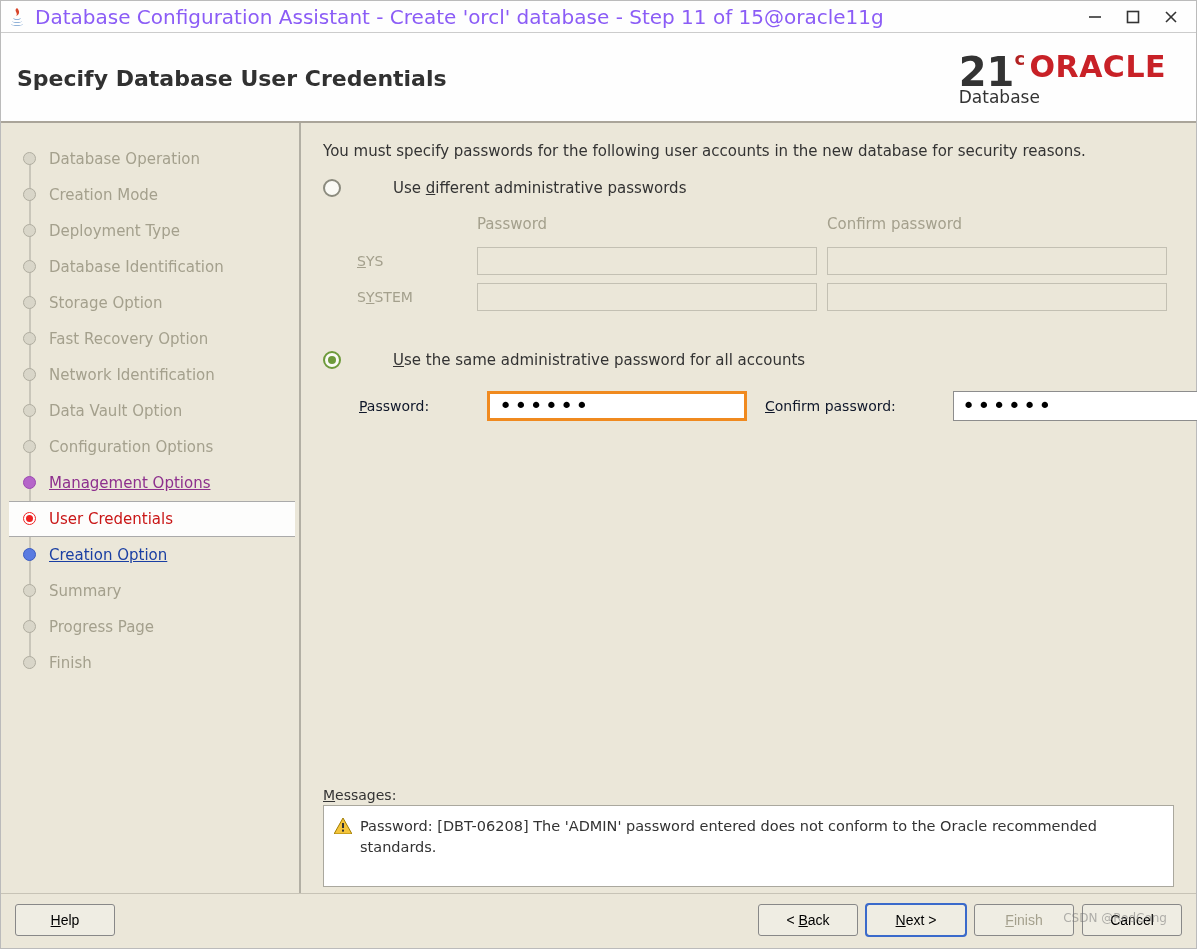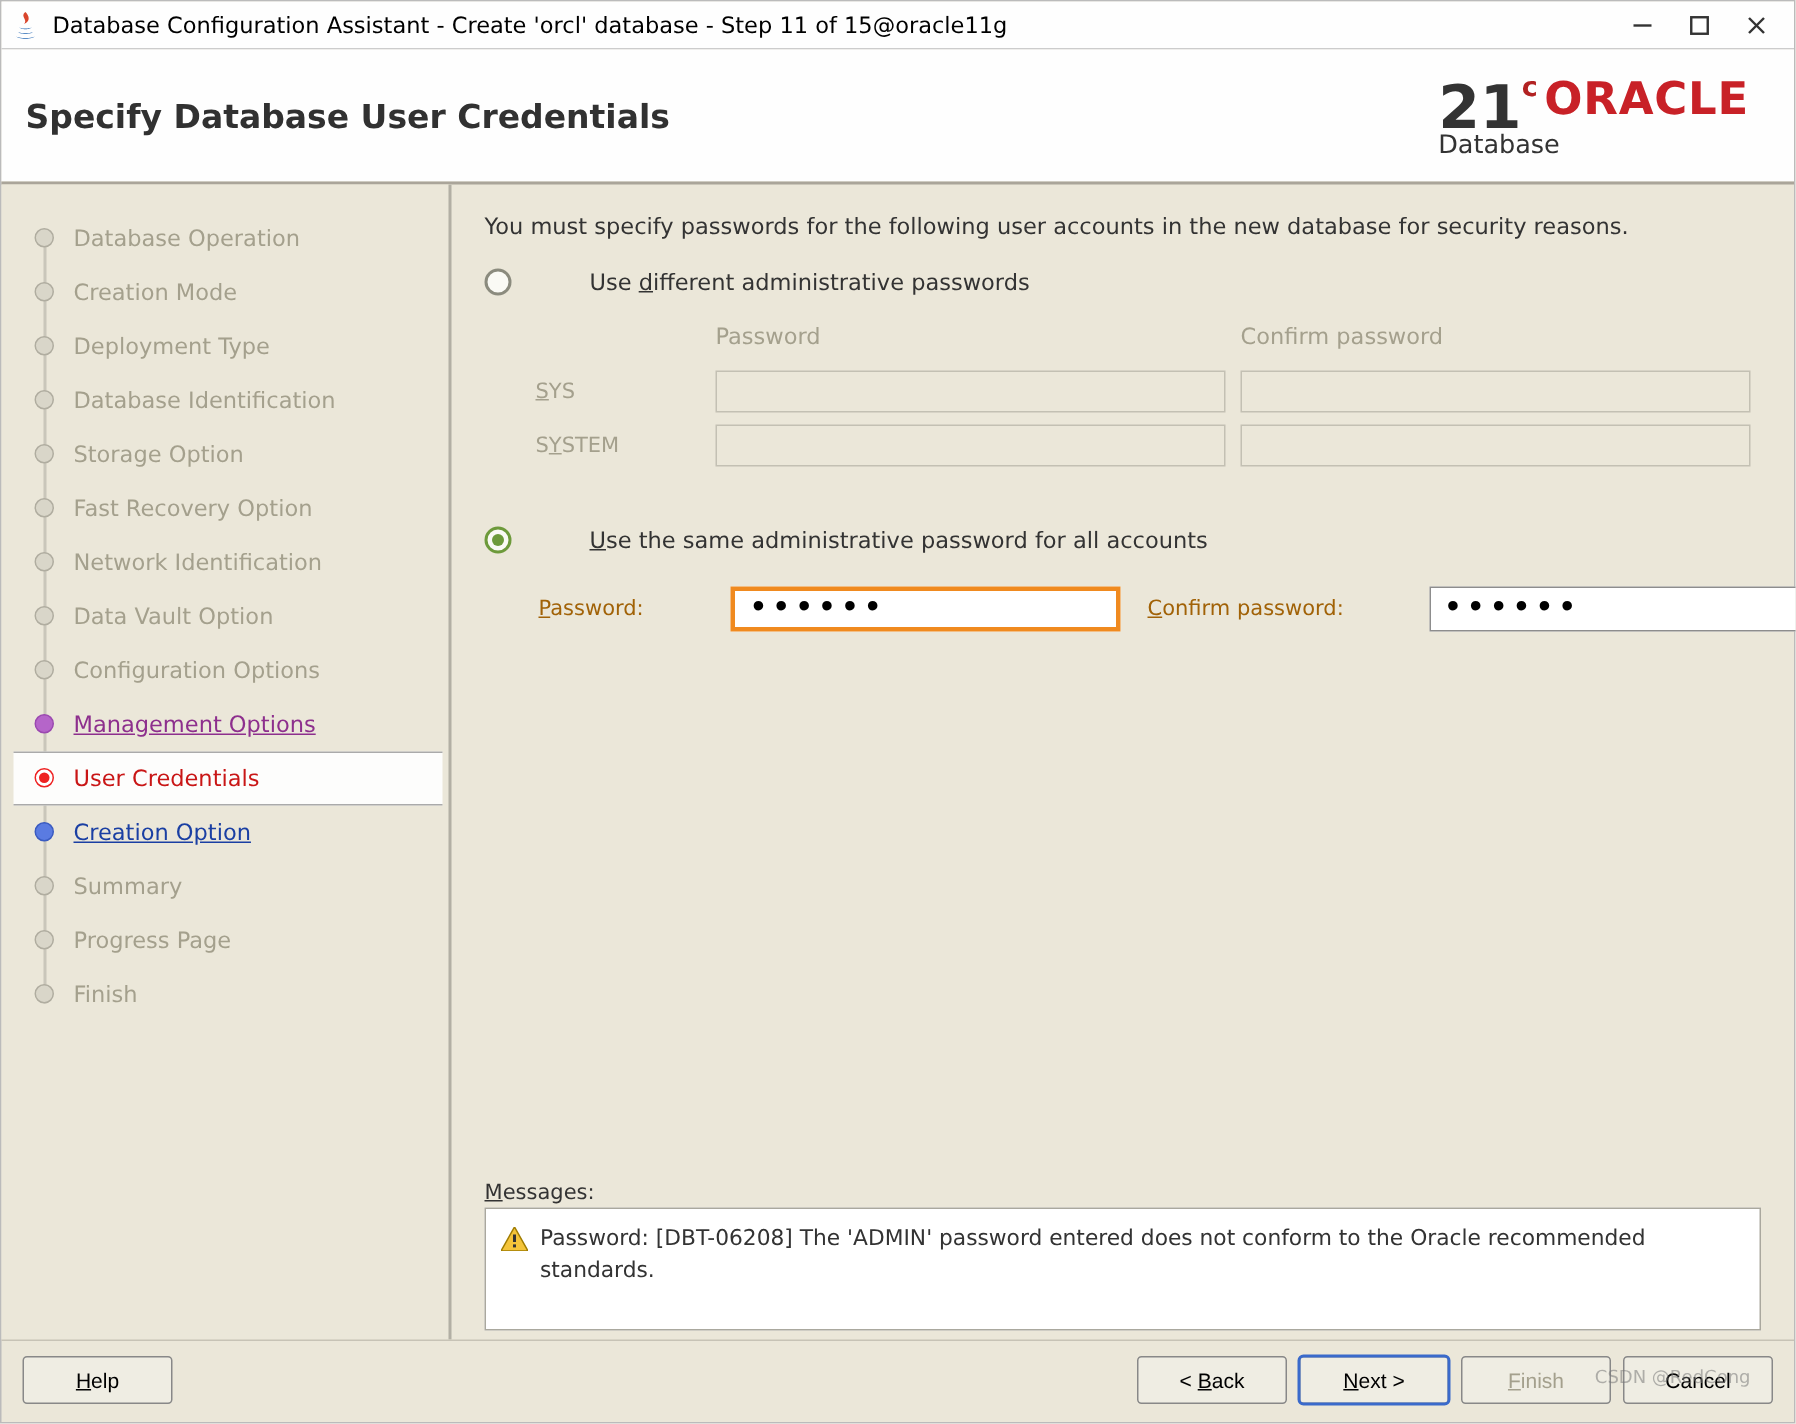--- a/index.html
+++ b/index.html
@@ -1,19 +1,19 @@
 <!DOCTYPE html>
 <html><head>
 <meta charset="utf-8">
 <style>
   * { box-sizing: border-box; }
   html, body { margin:0; padding:0; height:100%; font-family: "Segoe UI", "DejaVu Sans", Arial, sans-serif; font-size:14px; color:#222; background:#f0f0f0; }
   .window { width:1197px; height:949px; display:flex; flex-direction:column; background:#ebe7d9; border:1px solid #bbb; }
   
-  .titlebar { height:32px; background:#fefefe; border-bottom:1px solid #ccc; display:flex; align-items:center; padding:0 6px; font-size:15px; color:#000000; }
+  .titlebar { height:32px; background:#fefefe; border-bottom:1px solid #ccc; display:flex; align-items:center; padding:0 6px; font-size:20px; color:#8b5cf6; }
   .titlebar .app-icon { width:20px; height:20px; margin-right:8px; display:inline-flex; align-items:center; justify-content:center; }
   .titlebar .title-text { flex:1; }
   .title-controls { display:flex; gap:24px; align-items:center; margin-right:12px; }
   .title-controls svg { display:block; }
   
   .header { background:#fefefe; padding:18px 30px 14px 16px; display:flex; align-items:center; justify-content:space-between; }
   .page-title { font-size:22px; font-weight:bold; color:#313131; }
   .brand { text-align:left; line-height:1.05; color:#b22222; }
   .brand-big { font-size:40px; font-weight:bold; color:#333; display:inline-block; vertical-align:top;}
   .brand-c { font-size:18px; font-weight:bold; position:relative; top:-12px;}
@@ -46,21 +46,21 @@
   .radio.checked { border-color:#6d9a3b; }
   .radio.checked::after { content:""; position:absolute; left:3px; top:3px; width:8px; height:8px; border-radius:50%; background:#6d9a3b; }
   .opt-label { font-size:15px; color:#333;margin-left:42px; }
   .underl { text-decoration:underline; }
   .grid-disabled { margin:6px 0 20px 34px; }
   .grid-hdr { display:grid; grid-template-columns:110px 340px 340px; gap:10px; color:#a4a08d; font-size:15px; padding:4px 0 10px 0; }
   .grid-row { display:grid; grid-template-columns:110px 340px 340px; gap:10px; align-items:center; padding:4px 0; }
   .dlabel { color:#a4a08d; }
   .dinput { height:28px; border:1px solid #c3c0b3; background:#ebe7d9; }
   .pw-row { display:grid; grid-template-columns:110px 260px 170px 260px; gap:18px; align-items:center; margin:14px 0 0 36px; }
-  .pw-label { color:#a16207; }
+  .pw-label { color:#0f172a; }
   input.pw { height:30px; border:1px solid #8d8d8d; background:#fff; font-family:monospace; font-size:22px; letter-spacing:2px; padding:0 8px; line-height:24px; outline:none; }
   input.pw.focus { padding:0 9px; border:3px solid #f08a1f; }
   .messages-area { margin-top:auto; }
   .messages-label { font-size:14px; color:#333; margin-bottom:2px; }
   .messages-box { border:1px solid #aaa89e; background:#fff; min-height:82px; padding:10px 12px 10px 10px; display:flex; gap:8px; font-size:14.5px; color:#333; line-height:1.45; }
   .warn-icon { width:18px; height:16px; flex:0 0 auto; margin-top:2px; }
   
   .footer { display:flex; align-items:center; padding:10px 14px 12px 14px; gap:8px; border-top:1px solid #c7c3b6; }
   .footer .spacer { flex:1; }
   button.btn { height:32px; min-width:100px; font-size:14px; background:#efede3; border:1px solid #888; border-radius:3px; padding:0 14px; cursor:pointer; }

